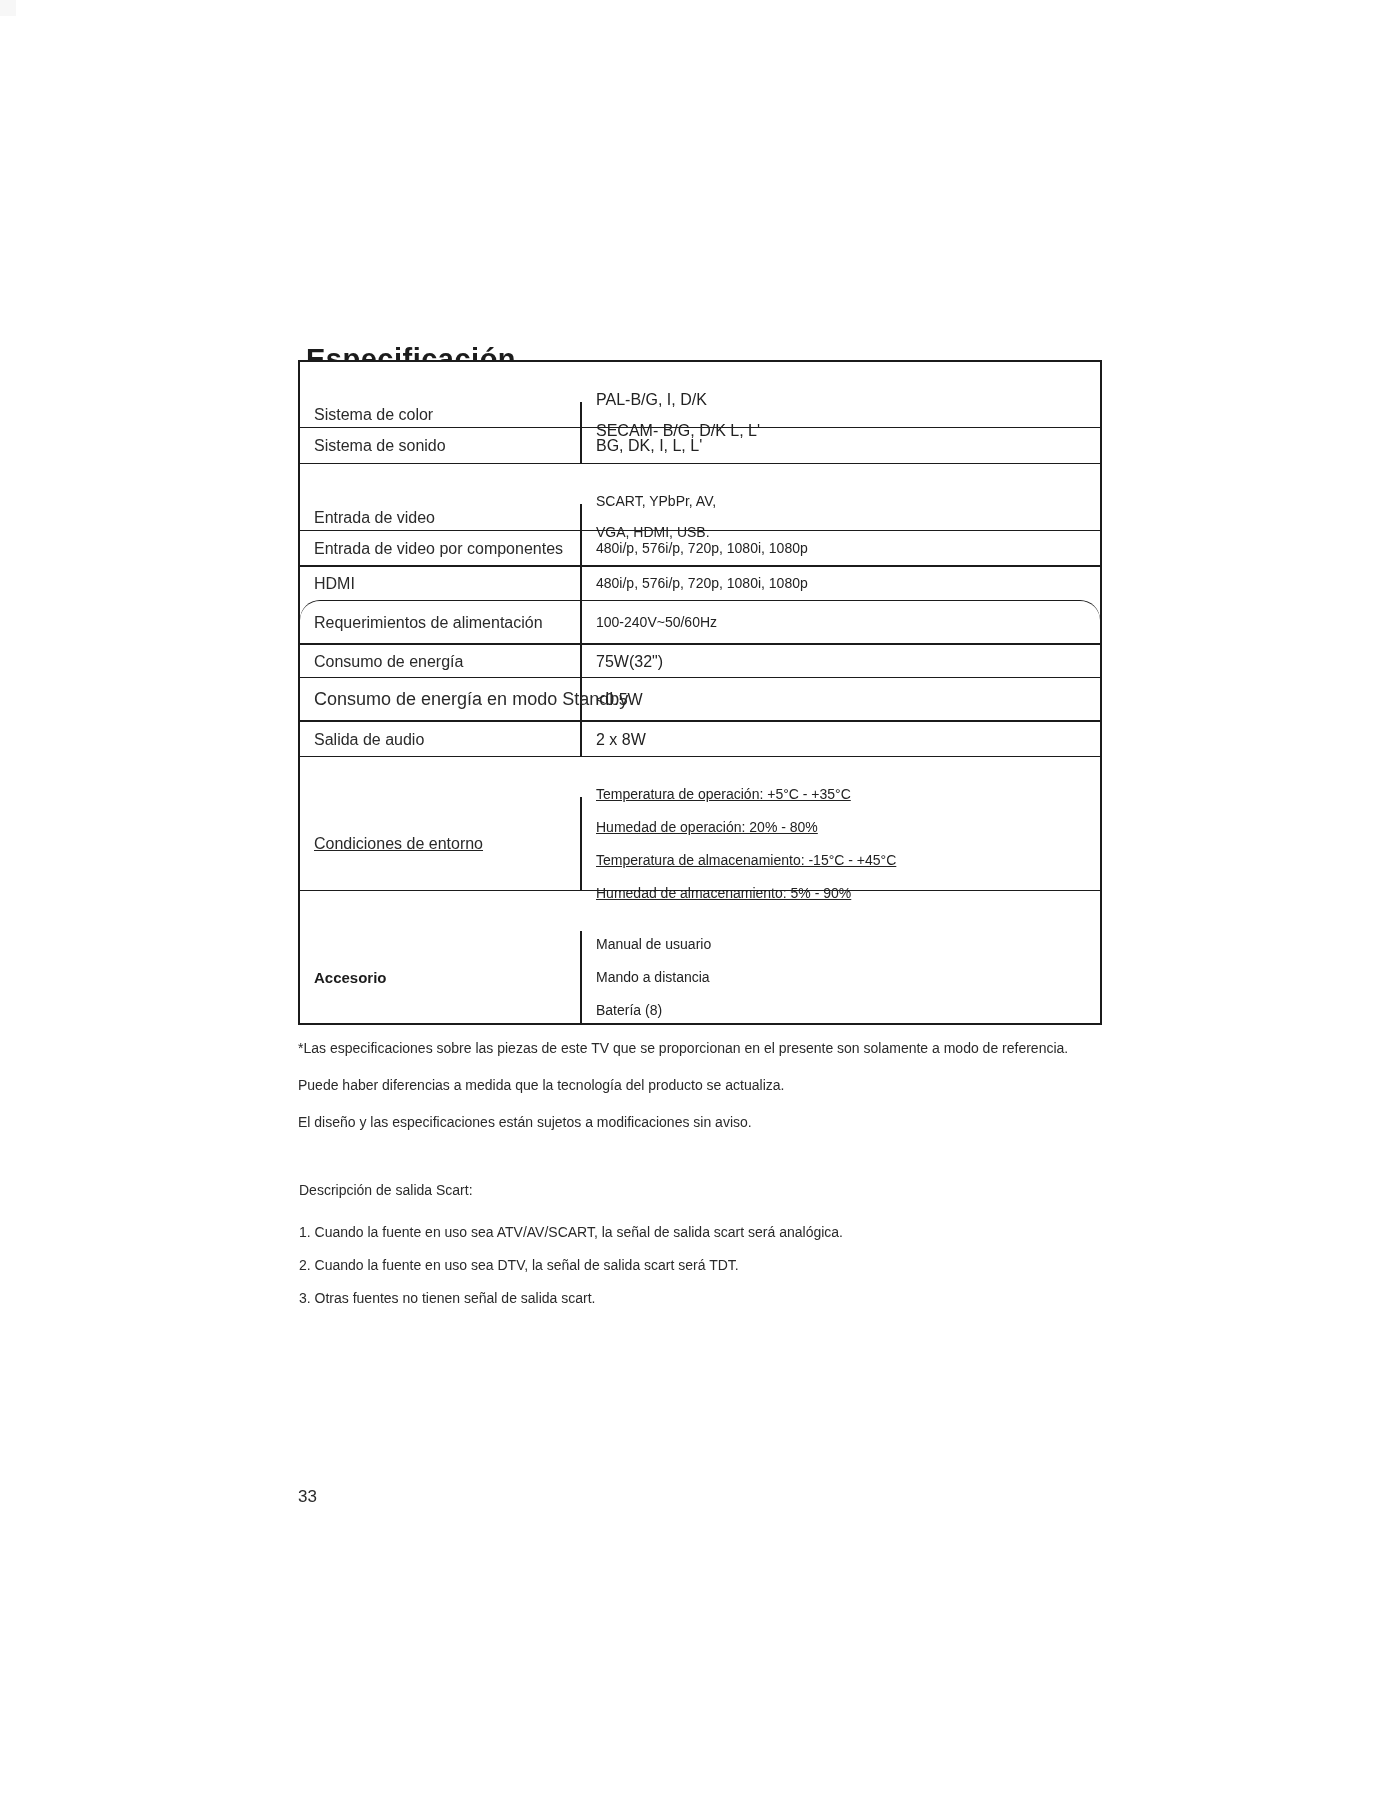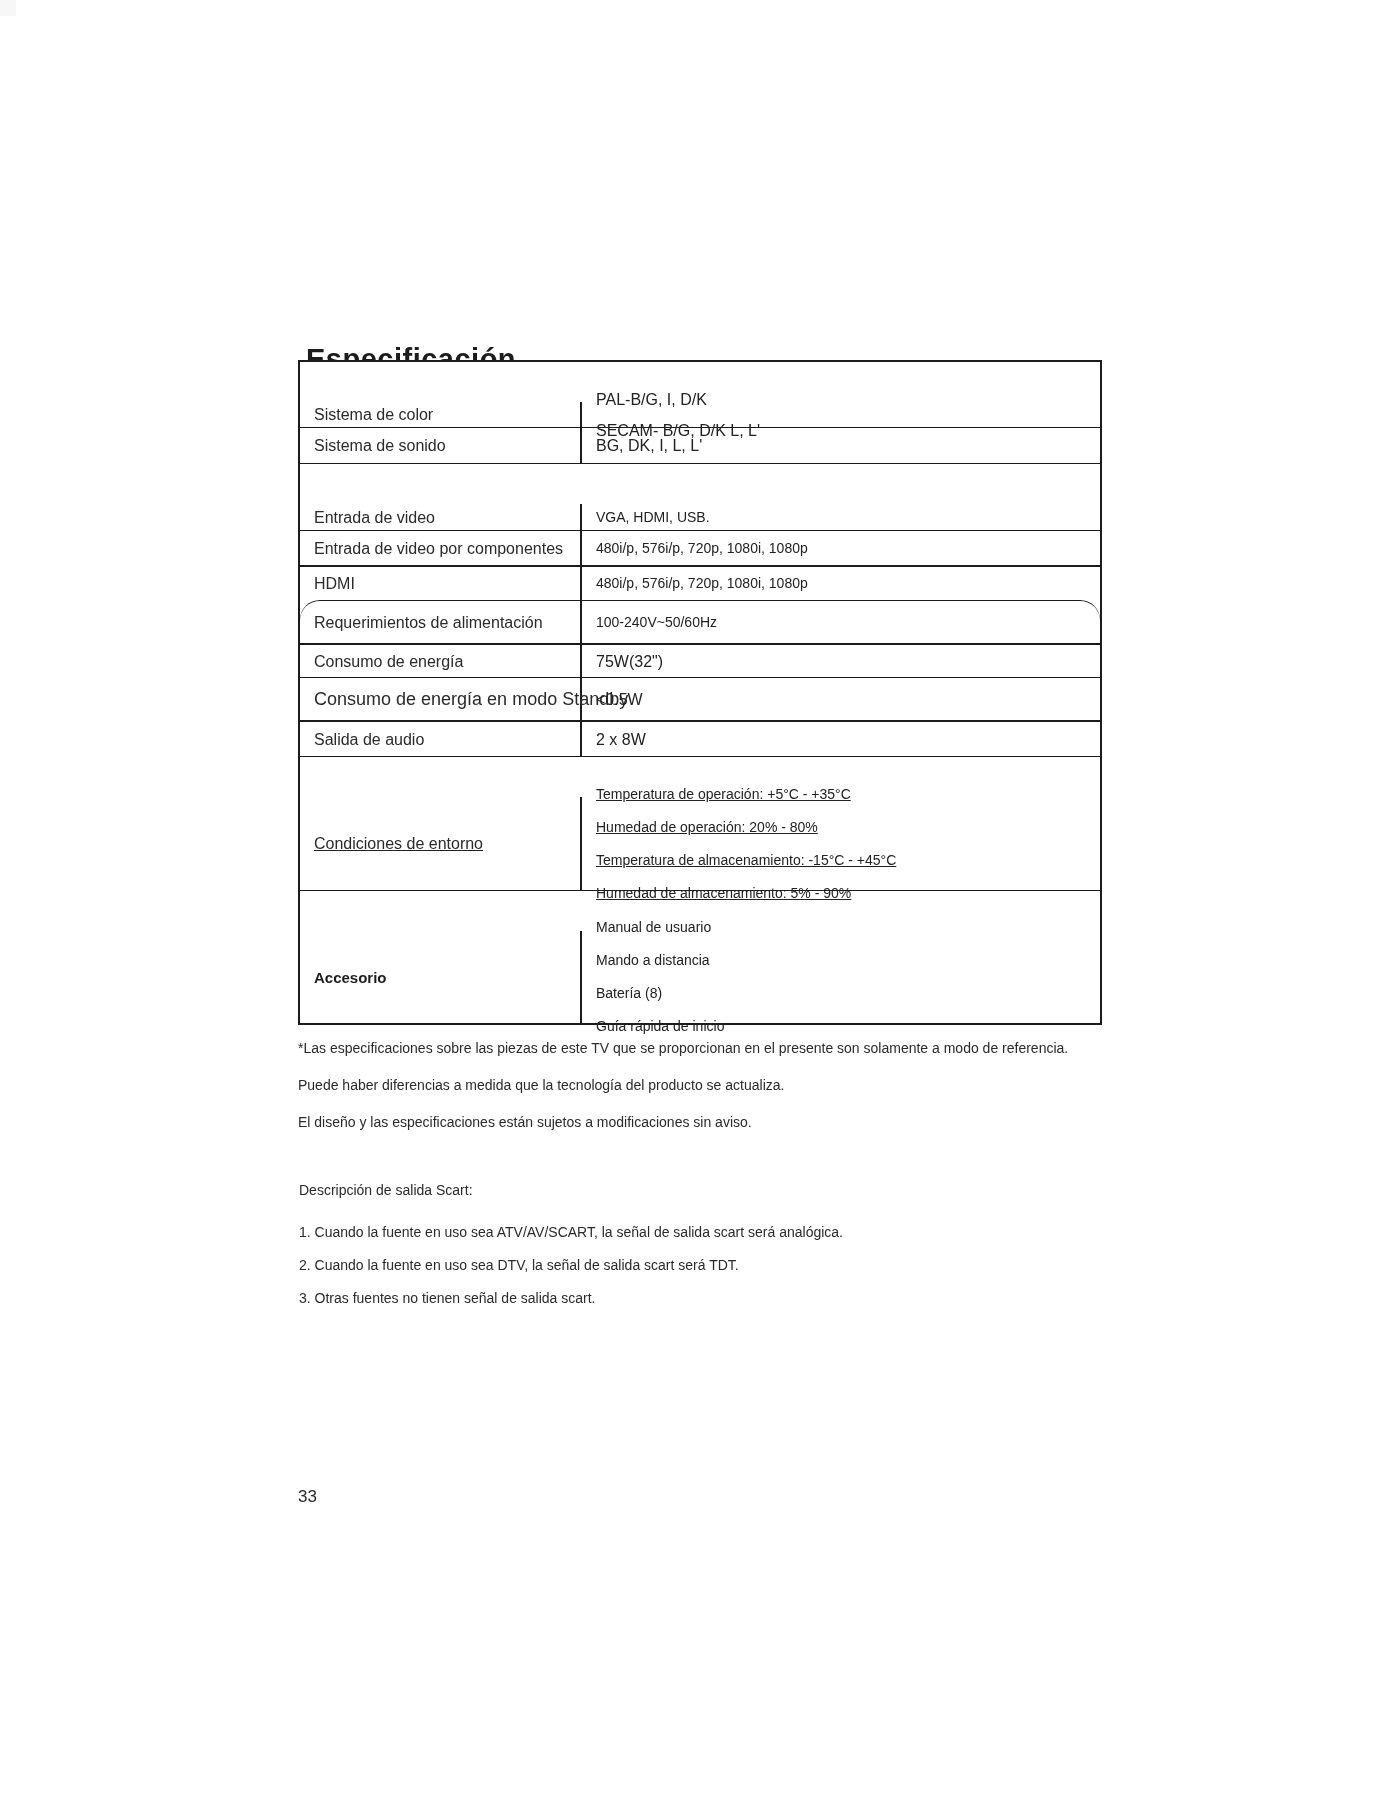--- a/index.html
+++ b/index.html
@@ -100,20 +100,21 @@
       <div class="cell-v">
         <div class="line f16">BG, DK, I, L, L'</div>
       </div>
     </div>
 
     <div class="row r3 multi">
       <div class="cell-l">
         <div class="line label">Entrada de video</div>
       </div>
       <div class="cell-v">
+        <div class="line f14">SCART, YPbPr, AV,</div>
         <div class="line f14">VGA, HDMI, USB.</div>
       </div>
     </div>
 
     <div class="row r4">
       <div class="cell-l">
         <div class="line label">Entrada de video por componentes</div>
       </div>
       <div class="cell-v">
         <div class="line f14">480i/p, 576i/p, 720p, 1080i, 1080p</div>
@@ -178,21 +179,20 @@
     </div>
 
     <div class="row r11 multi">
       <div class="cell-l">
         <div class="line label-bold">Accesorio</div>
       </div>
       <div class="cell-v">
         <div class="line f14">Manual de usuario</div>
         <div class="line f14">Mando a distancia</div>
         <div class="line f14">Batería (8)</div>
-        <div class="line f14">Guía rápida de inicio</div>
       </div>
     </div>
 
   </div>
 
   <div class="notes">
     <div class="note-line">*Las especificaciones sobre las piezas de este TV que se proporcionan en el presente son solamente a modo de referencia.</div>
     <div class="note-line">Puede haber diferencias a medida que la tecnología del producto se actualiza.</div>
     <div class="note-line">El diseño y las especificaciones están sujetos a modificaciones sin aviso.</div>
   </div>

